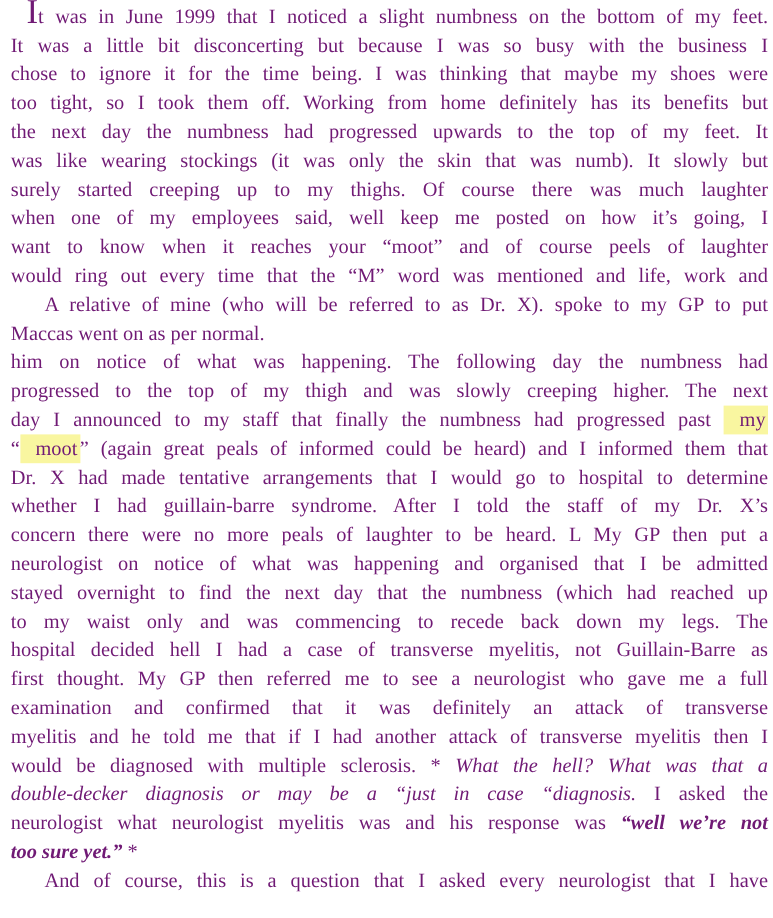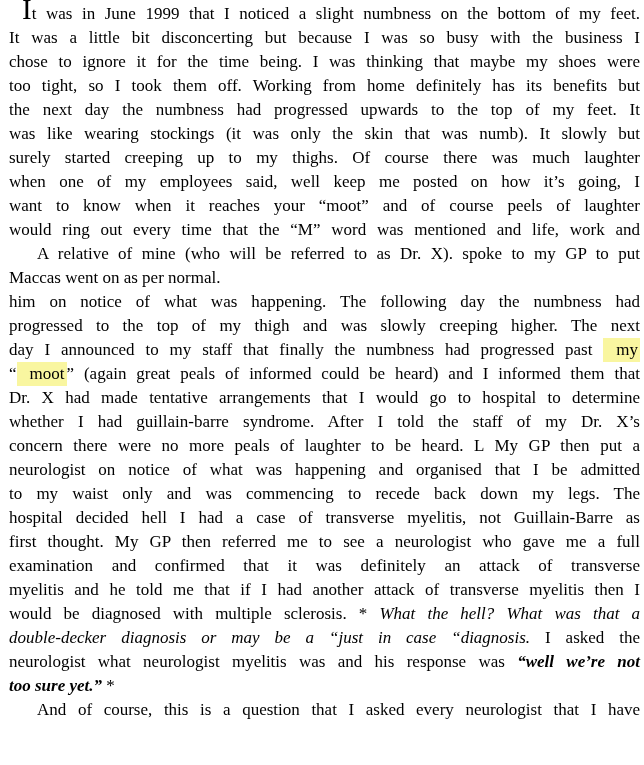--- a/index.html
+++ b/index.html
@@ -12,21 +12,21 @@
   }
   .page {
     padding: 2px 4px 0 9px;
     box-sizing: border-box;
     width: 644px;
   }
   .line {
     font-size: 17px;
     line-height: 24px;
     height: 24px;
-    color: #000000;
+    color: #701a75;
     text-align: justify;
     text-align-last: justify;
     text-justify: inter-word;
     overflow: visible;
   }
   .line.last { text-align-last: left; }
   .indent-sm { text-indent: 13px; }
   .indent-md { text-indent: 28px; }
   .initial {
     font-size: 29px;
@@ -57,20 +57,21 @@
     <div class="line indent-md"><span class="normal">A relative of mine (who will be referred to as Dr. X). spoke to my GP to put</span></div>
     <div class="line last"><span class="normal">Maccas went on as per normal.</span></div>
     <div class="line"><span class="normal">him on notice of what was happening. The following day the numbness had</span></div>
     <div class="line"><span class="normal">progressed to the top of my thigh and was slowly creeping higher. The next</span></div>
     <div class="line"><span class="normal">day I announced to my staff that finally the numbness had progressed past </span><span class="highlight">my</span></div>
     <div class="line"><span class="normal">“</span><span class="highlight">moot</span><span class="normal">” (again great peals of informed could be heard) and I informed them that</span></div>
     <div class="line"><span class="normal">Dr. X had made tentative arrangements that I would go to hospital to determine</span></div>
     <div class="line"><span class="normal">whether I had guillain-barre syndrome. After I told the staff of my Dr. X’s</span></div>
     <div class="line"><span class="normal">concern there were no more peals of laughter to be heard. L My GP then put a</span></div>
     <div class="line"><span class="normal">neurologist on notice of what was happening and organised that I be admitted</span></div>
+    <div class="line"><span class="normal">stayed overnight to find the next day that the numbness (which had reached up</span></div>
     <div class="line"><span class="normal">to my waist only and was commencing to recede back down my legs. The</span></div>
     <div class="line"><span class="normal">hospital decided hell I had a case of transverse myelitis, not Guillain-Barre as</span></div>
     <div class="line"><span class="normal">first thought. My GP then referred me to see a neurologist who gave me a full</span></div>
     <div class="line"><span class="normal">examination and confirmed that it was definitely an attack of transverse</span></div>
     <div class="line"><span class="normal">myelitis and he told me that if I had another attack of transverse myelitis then I</span></div>
     <div class="line"><span class="normal">would be diagnosed with multiple sclerosis. * </span><span class="italic">What the hell? What was that a</span></div>
     <div class="line"><span class="italic">double-decker diagnosis or may be a “just in case “diagnosis.</span><span class="normal"> I asked the</span></div>
     <div class="line"><span class="normal">neurologist what neurologist myelitis was and his response was </span><span class="bold-italic">“well we’re not</span></div>
     <div class="line last"><span class="bold-italic">too sure yet.”</span><span class="normal"> *</span></div>
     <div class="line indent-md"><span class="normal">And of course, this is a question that I asked every neurologist that I have</span></div>

